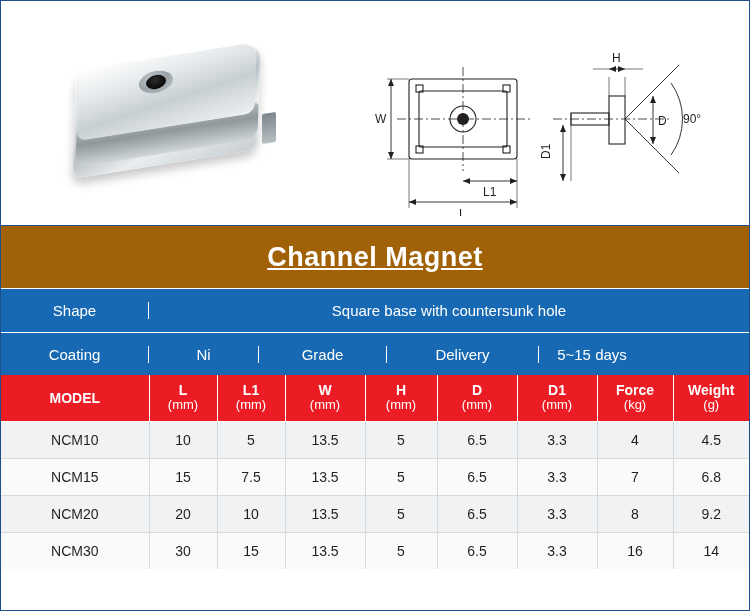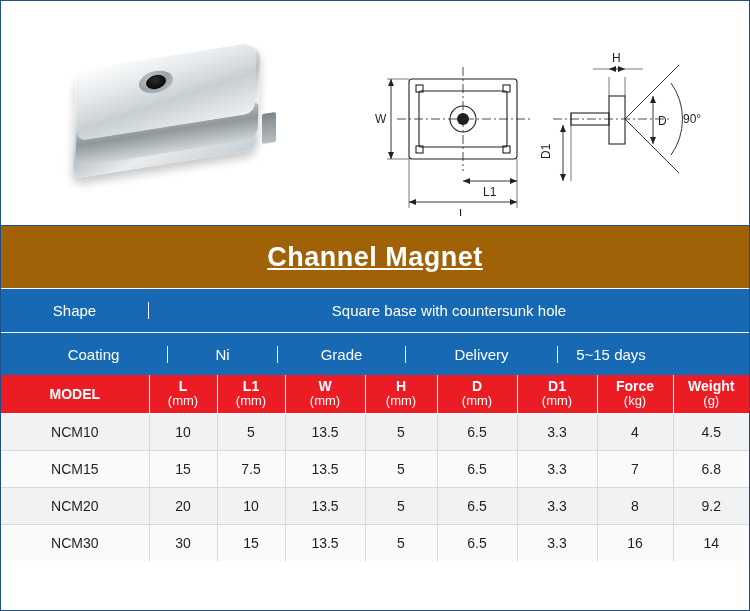--- a/index.html
+++ b/index.html
@@ -104,41 +104,41 @@
 
   
   .spec-row {
     display: flex;
     height: 43px;
     background: #1669b2;
     color: #fff;
     font-size: 15px;
     align-items: center;
   }
-  .spec-row + .spec-row { border-top: 1px solid #ffffff; padding-left: 19px; }
+  .spec-row + .spec-row { border-top: 1px solid #ffffff; }
   .spec-cell {
     display: flex; align-items: center; justify-content: center;
     text-align: center;
     border-right: 1px solid #ffffff;
     padding: 0 4px;
   }
   .spec-cell:last-child { border-right: none; }
 
   
   table.data {
     width: 100%;
     border-collapse: collapse;
     table-layout: fixed;
   }
   table.data th {
     background: #ec1c24;
     color: #ffffff;
     font-size: 14px;
     font-weight: bold;
-    height: 38px;
+    height: 46px;
     border-right: 1px solid #ffffff;
     border-bottom: 1px solid #ffffff;
     line-height: 1.15;
     padding: 0 13px;
   }
   table.data th:last-child { border-right: none; }
   table.data td {
     font-size: 14px;
     color: #231f20;
     text-align: center;

